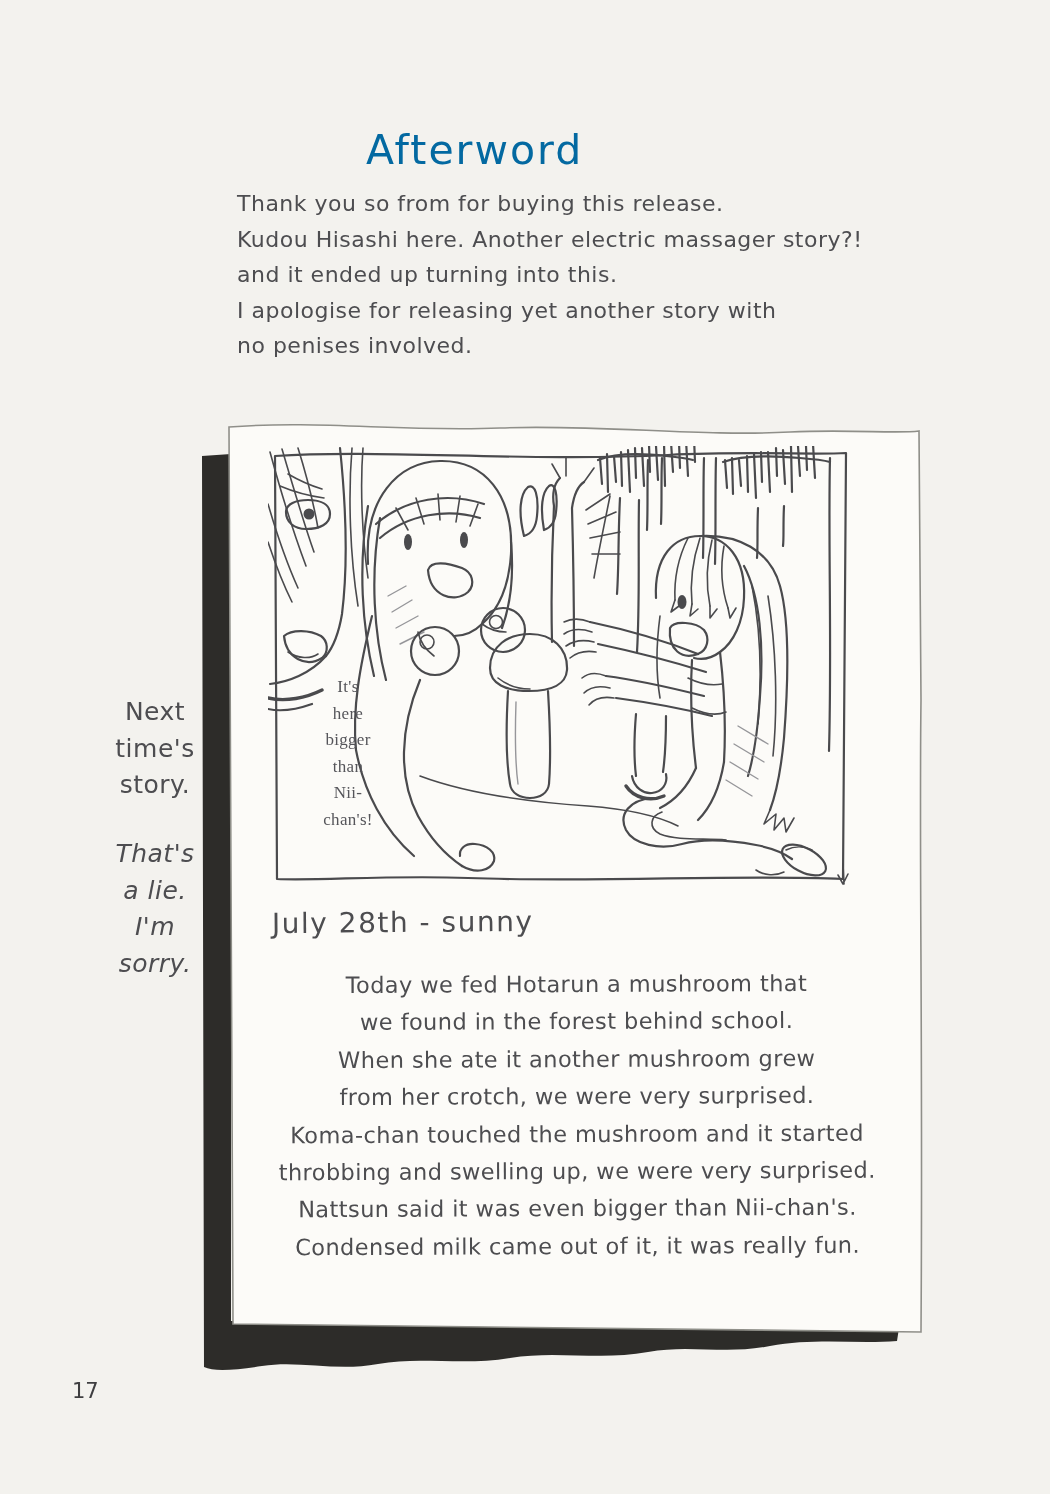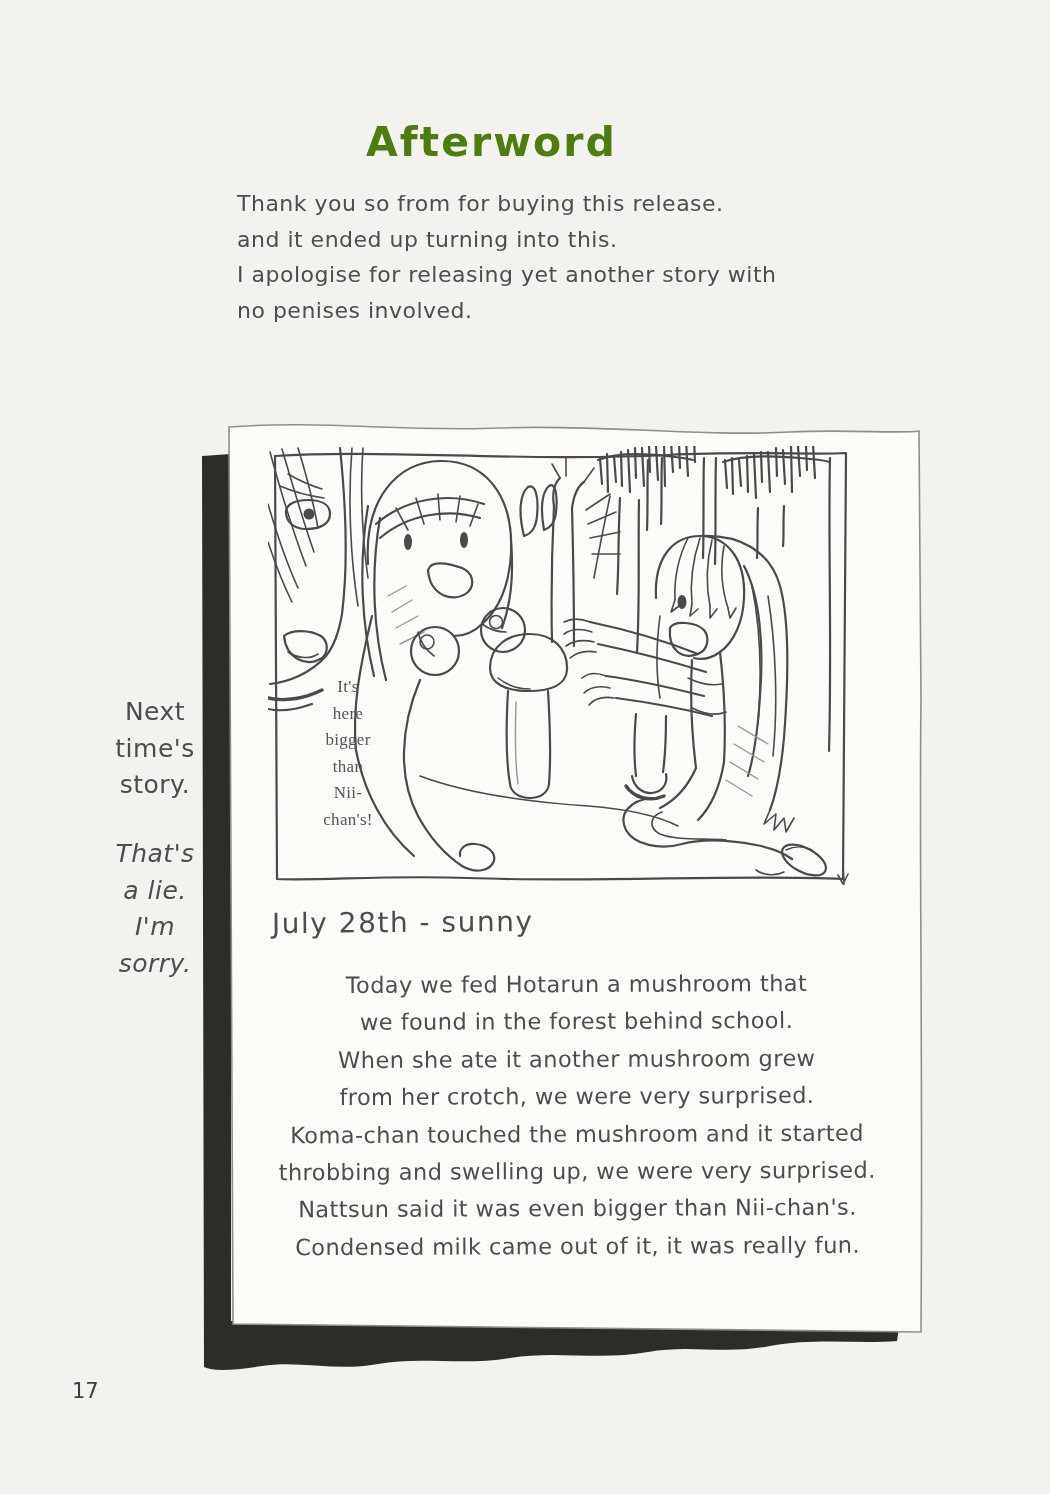--- a/index.html
+++ b/index.html
@@ -13,22 +13,22 @@
     font-family:"DejaVu Sans","Liberation Sans",sans-serif;
     color:var(--ink);
   }
   .abs{position:absolute;}
   
   .bg-svg{left:0;top:0;width:1050px;height:1494px;}
   .bg-svg .shadow{fill:var(--shadow);}
   .bg-svg .sheet{fill:var(--paper);stroke:#8f8f89;stroke-width:1.6;}
   
   .title{
-    left:366px; top:118px; font-size:41px; font-weight:bold; margin:0;
-    letter-spacing:2px; color:#4d7c0f;
+    left:366px; top:126px; font-size:41px; font-weight:normal; margin:0;
+    letter-spacing:2px; color:#0369a1;
   }
   
   .intro{left:237px; top:186px; font-size:22px; line-height:35.6px; letter-spacing:.5px; white-space:nowrap;}
   
   .mnote{width:118px; text-align:center; font-size:25px; line-height:36.5px; letter-spacing:.5px;}
   .mnote1{left:96px; top:694px;}
   .mnote2{left:96px; top:836px;font-style:italic;}
   
   .sketch{left:268px; top:446px; width:585px; height:440px; color:var(--pencil);}
   .sketch path, .sketch ellipse, .sketch circle{
@@ -63,20 +63,21 @@
     <path class="sheet" d="M229,427 C320,420 400,432 500,428 C600,424 700,437 790,432
          C850,429 896,434 919,431
          L921,700 C919,850 923,1050 921,1332
          L233,1324 C232,1050 230,700 229,427 Z"></path>
   </svg>
 
   <h1 class="abs title">Afterword</h1>
 
   <div class="abs intro">
     <div>Thank you so from for buying this release.</div>
+    <div>Kudou Hisashi here. Another electric massager story?!</div>
     <div>and it ended up turning into this.</div>
     <div>I apologise for releasing yet another story with</div>
     <div>no penises involved.</div>
   </div>
 
   <div class="abs mnote mnote1">
     <div>Next</div>
     <div>time's</div>
     <div>story.</div>
   </div>

